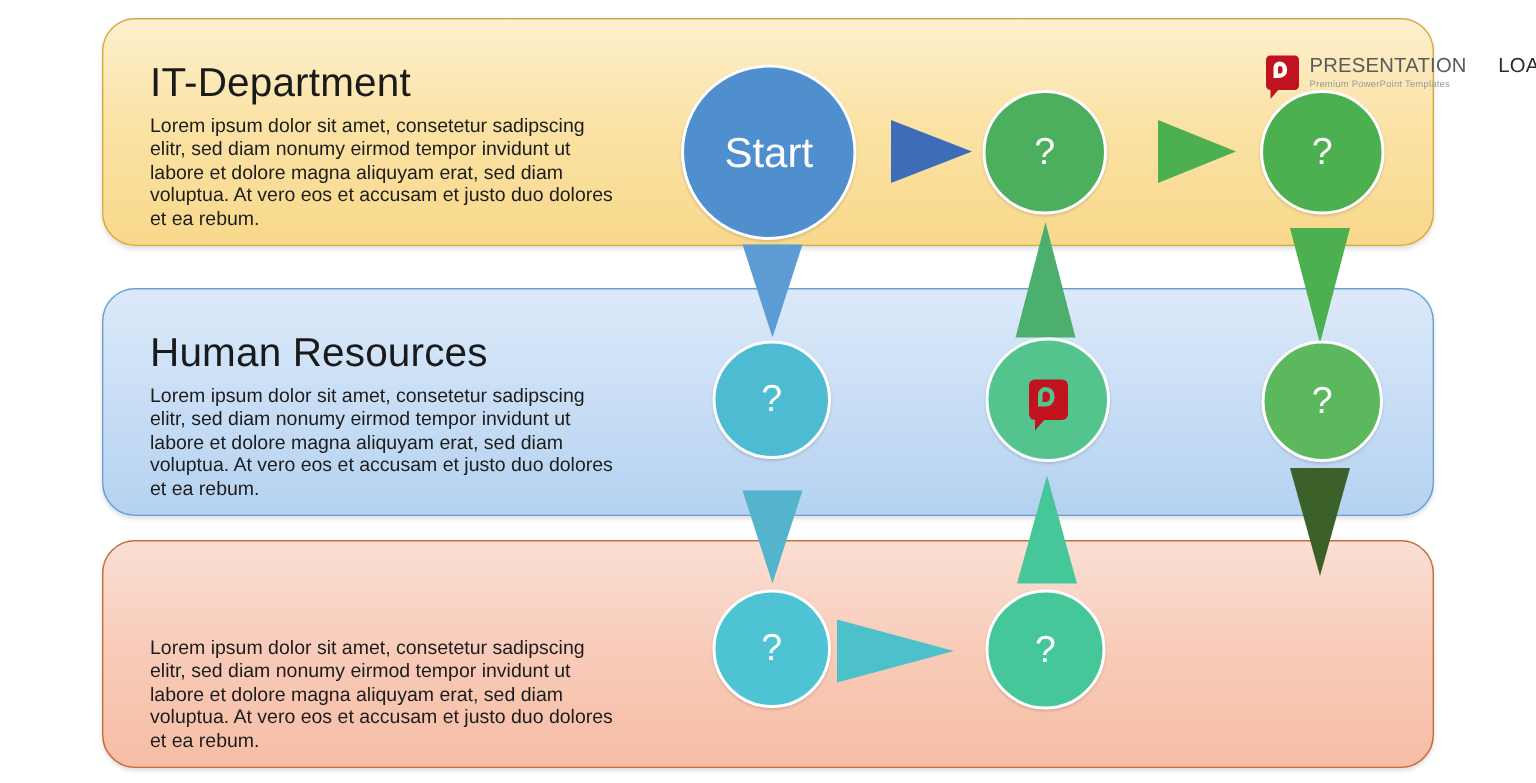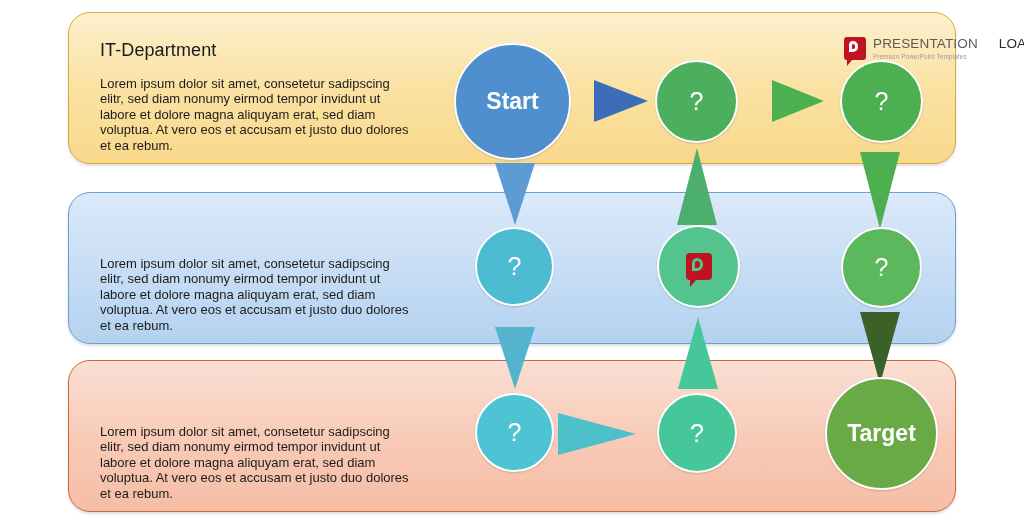--- a/index.html
+++ b/index.html
@@ -31,21 +31,21 @@
   }
   .band-ex{
     top:360px;height:152px;
     background:linear-gradient(180deg,#fadfd3 0%,#f8cbb8 50%,#f6bda5 100%);
     border:1.5px solid #c96a38;
     box-shadow:0 2px 3px rgba(0,0,0,0.13);
   }
 
   .band-title{
     position:absolute;left:31px;top:27px;
-    font-size:18px;color:#1a1a1a;letter-spacing:.1px;
+    font-size:27px;color:#1a1a1a;letter-spacing:.1px;
     white-space:nowrap;
   }
   .band-title .sp{
     text-decoration:underline;
     text-decoration-color:#e02020;
     text-decoration-style:wavy;
     text-decoration-thickness:1px;
     text-underline-offset:2px;
   }
   .band-body{
@@ -77,21 +77,21 @@
   .node{
     position:absolute;border-radius:50%;
     border:2.5px solid #ffffff;
     box-sizing:border-box;
     display:flex;align-items:center;justify-content:center;
     color:#ffffff;
     box-shadow:0 1px 2px rgba(0,0,0,0.16);
   }
   .node .lbl{font-size:27px;line-height:1;}
   .node .q{font-size:25px;line-height:1;}
-  .node-big .lbl{font-size:23px;font-weight:bold;}
+  .node-big .lbl{font-size:28px;}
 
   
   .arrow{position:absolute;width:0;height:0;}
   .ar-right{border-top:21px solid transparent;border-bottom:21px solid transparent;}
   .ar-down{border-left:20px solid transparent;border-right:20px solid transparent;}
   .ar-up{border-left:20px solid transparent;border-right:20px solid transparent;}
 </style>
 </head>
 <body>
 
@@ -104,20 +104,21 @@
     <div class="logo">
       <div class="logo-mark"></div>
       <div class="logo-txt">
         <div class="logo-name"><span>PRESENTATION</span><b>LOAD</b><sup>®</sup></div>
         <div class="logo-tag">Premium PowerPoint Templates</div>
       </div>
     </div>
   </div>
 
   <div class="band band-hr">
+    <div class="band-title">Human Resources</div>
     <div class="band-body">Lorem ipsum dolor sit amet, consetetur sadipscing elitr, sed diam nonumy eirmod tempor invidunt ut labore et dolore magna aliquyam erat, sed diam voluptua. At vero eos et accusam et justo duo dolores et ea rebum.</div>
   </div>
 
   <div class="band band-ex">
     <div class="band-body">Lorem ipsum dolor sit amet, consetetur sadipscing elitr, sed diam nonumy eirmod tempor invidunt ut labore et dolore magna aliquyam erat, sed diam voluptua. At vero eos et accusam et justo duo dolores et ea rebum.</div>
   </div>
 
   <div class="arrow ar-right" style="left:594px;top:80px;border-left:54px solid #3d6cb9;"></div>
 
   <div class="arrow ar-right" style="left:772px;top:80px;border-left:52px solid #4caf50;"></div>
@@ -164,17 +165,14 @@
   </div>
 
   <div class="node" style="left:475px;top:393px;width:79px;height:79px;background:#4dc3d4;">
     <span class="q">?</span>
   </div>
 
   <div class="node" style="left:657px;top:393px;width:80px;height:80px;background:#46c79a;">
     <span class="q">?</span>
   </div>
 
-  <div class="node node-big" style="left:825px;top:377px;width:113px;height:113px;background:#6aaa46;">
-    <span class="lbl">Target</span>
-  </div>
 
 </div>
 
 </body></html>

